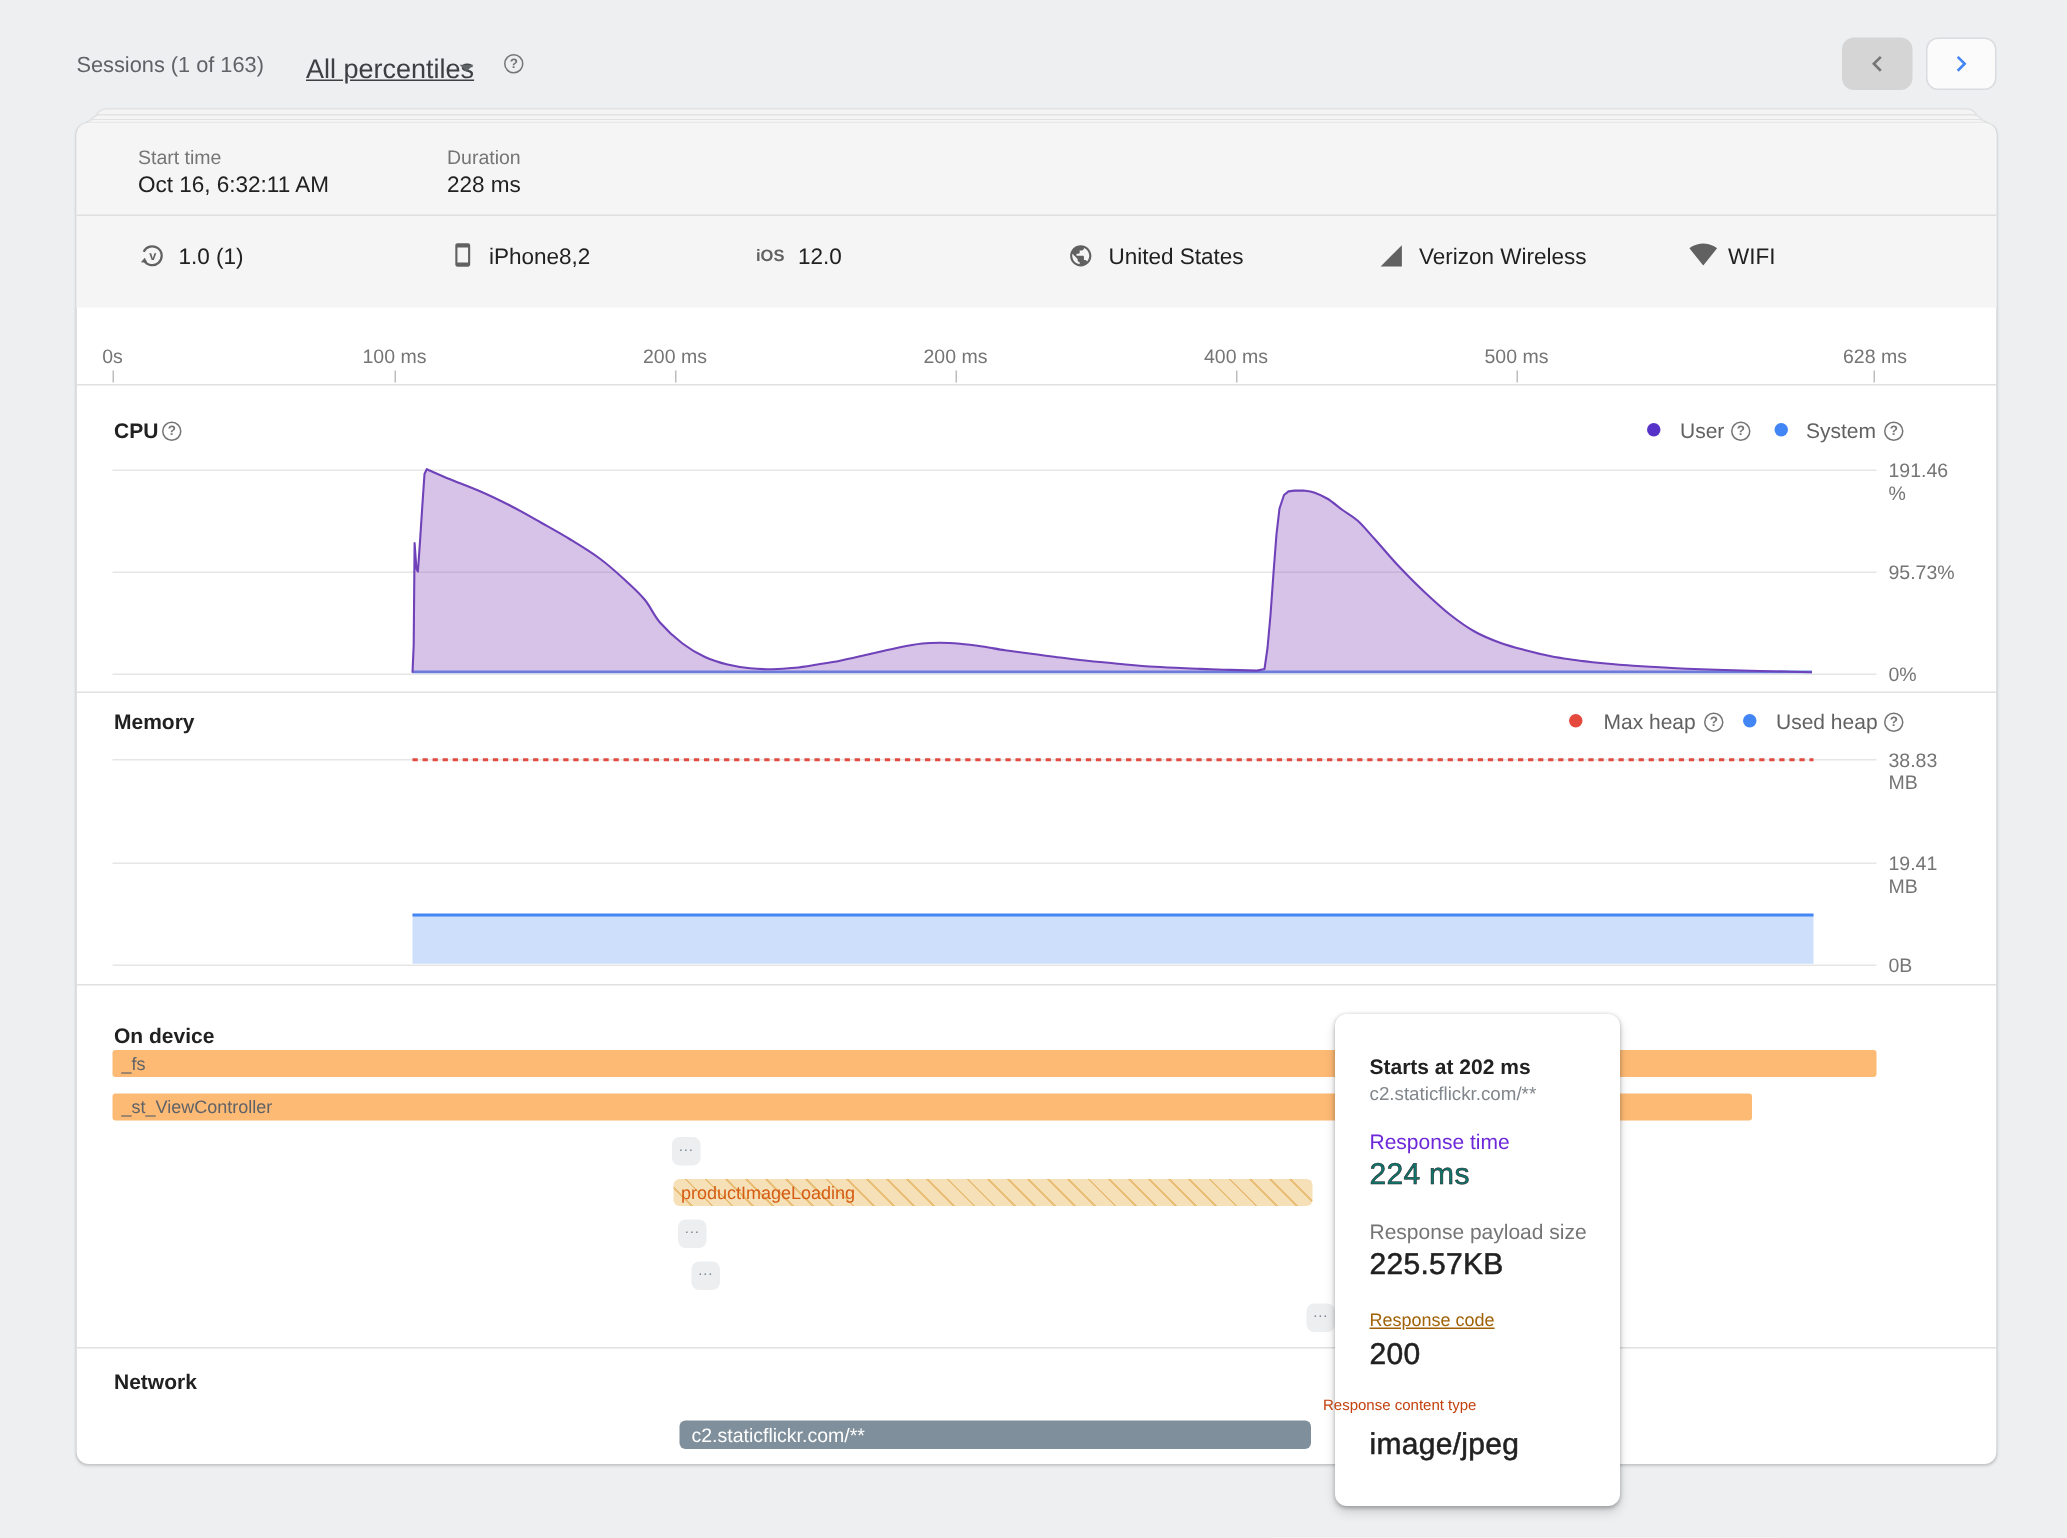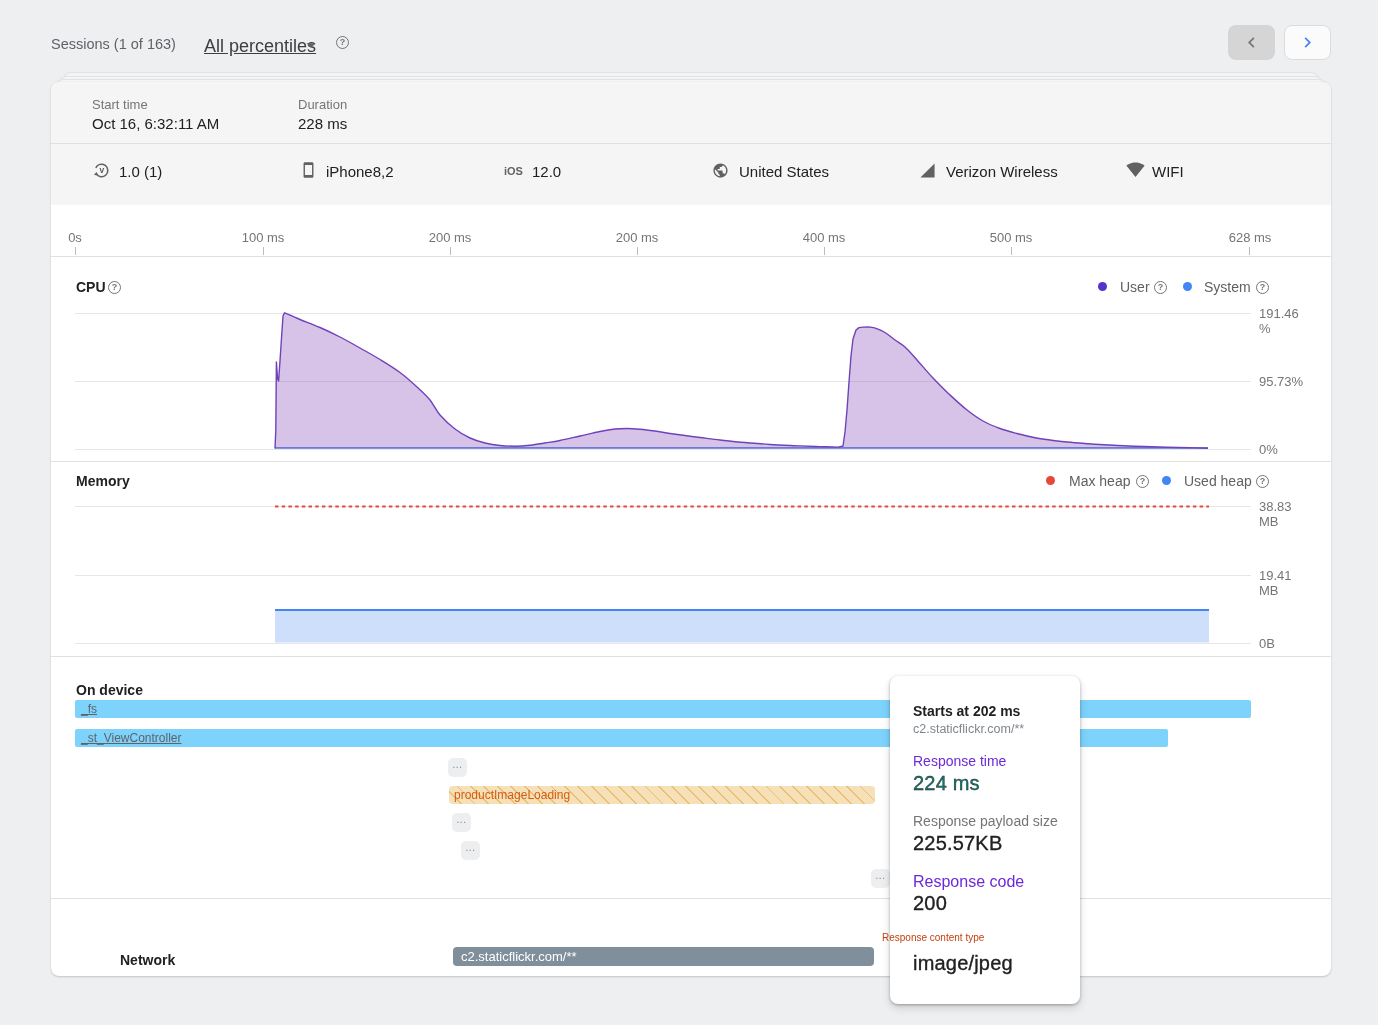--- a/index.html
+++ b/index.html
@@ -6,21 +6,21 @@
   html,body { width:1378px; height:1025px; background:#edeff0; font-family:"Liberation Sans",sans-serif; position:relative; overflow:hidden; }
   .abs { position:absolute; }
   .lbl13 { font-size:13px; color:#757575; }
   .val15 { font-size:15px; color:#212121; }
   .sect { font-size:14px; font-weight:bold; color:#212121; }
   .qicon { width:13px; height:13px; border:1.2px solid #757575; border-radius:50%; color:#757575; font-size:9px; text-align:center; line-height:10.5px; font-weight:bold; }
   .dot { width:9px; height:9px; border-radius:50%; }
   .leg { font-size:14px; color:#616161; }
   .axlab { font-size:13px; color:#757575; }
   .chip { background:#eceef0; border-radius:5px; width:19px; height:19px; color:#7b8794; font-size:10px; text-align:center; line-height:13px; letter-spacing:0.5px; }
-  .gbar { background:#7dd3fc; border-radius:2px; height:18px; font-size:12px; color:#5f6368; line-height:18px; padding-left:6px;text-decoration:underline; }
+  .gbar { background:#fdba74; border-radius:2px; height:18px; font-size:12px; color:#5f6368; line-height:18px; padding-left:6px; }
 </style>
 </head>
 <body>
 
 <div class="abs" style="left:51px;top:36px;font-size:14.5px;color:#5f6368;">Sessions (1 of 163)</div>
 <div class="abs" style="left:204px;top:36px;font-size:18px;color:#3c4043;text-decoration:underline;">All percentiles</div>
 <svg class="abs" style="left:300px;top:34px;" width="22" height="22" viewBox="0 0 24 24" fill="#5f6368">
     <path d="M7 10l5 5 5-5z"></path>
   </svg>
 <div class="abs qicon" style="left:336px;top:36px;">?</div>
@@ -139,26 +139,26 @@
 <div class="abs sect" style="left:76px;top:682px;">On device</div>
 <div class="abs gbar" style="left:75px;top:700px;width:1176px;">_fs</div>
 <div class="abs gbar" style="left:75px;top:729px;width:1093px;">_st_ViewController</div>
 <div class="abs chip" style="left:448px;top:758px;">...</div>
 <div class="abs" style="left:449px;top:786px;width:426px;height:18px;border-radius:4px;font-size:12px;color:#d55c12;line-height:18px;padding-left:5px;background:repeating-linear-gradient(45deg,#f6e0b8 0 8.2px,#e9be76 8.2px 9.5px);">productImageLoading</div>
 <div class="abs chip" style="left:452px;top:813px;">...</div>
 <div class="abs chip" style="left:461px;top:841px;">...</div>
 <div class="abs chip" style="left:871px;top:869px;">...</div>
 <div class="abs" style="left:51px;top:898px;width:1280px;height:1px;background:#e0e0e0;"></div>
 
-<div class="abs sect" style="left:76px;top:952px;margin-left:44px;">Network</div>
+<div class="abs sect" style="left:76px;top:913px;">Network</div>
 <div class="abs" style="left:453px;top:947px;width:421px;height:19px;border-radius:4px;background:#7f8f9b;color:#ffffff;font-size:13px;line-height:19px;padding-left:8px;">c2.staticflickr.com/**</div>
 
 <div class="abs" style="left:890px;top:676px;width:190px;height:328px;background:#ffffff;border-radius:8px;box-shadow:0 1px 3px rgba(0,0,0,.28),0 4px 8px rgba(0,0,0,.14);"></div>
 <div class="abs" style="left:913px;top:703px;font-size:14px;font-weight:bold;color:#212121;">Starts at 202 ms</div>
 <div class="abs" style="left:913px;top:722px;font-size:12.5px;color:#80868b;">c2.staticflickr.com/**</div>
 <div class="abs" style="left:913px;top:753px;font-size:14px;color:#6d28d9;">Response time</div>
 <div class="abs" style="left:913px;top:772px;font-size:20px;color:#0f766e;-webkit-text-stroke:0.35px #212121;letter-spacing:0.2px;">224 ms</div>
 <div class="abs" style="left:913px;top:813px;font-size:14px;color:#757575;">Response payload size</div>
 <div class="abs" style="left:913px;top:832px;font-size:20px;color:#212121;-webkit-text-stroke:0.35px #212121;letter-spacing:0.2px;">225.57KB</div>
-<div class="abs" style="left:913px;top:873px;font-size:16px;color:#6d28d9;">Response code</div>
+<div class="abs" style="left:913px;top:873px;font-size:12px;color:#a16207;text-decoration:underline;">Response code</div>
 <div class="abs" style="left:913px;top:892px;font-size:20px;color:#212121;-webkit-text-stroke:0.35px #212121;letter-spacing:0.2px;">200</div>
 <div class="abs" style="left:882px;top:932px;font-size:10px;color:#c2410c;">Response content type</div>
 <div class="abs" style="left:913px;top:952px;font-size:20px;color:#212121;-webkit-text-stroke:0.35px #212121;letter-spacing:0.2px;">image/jpeg</div>
 
 </body></html>

